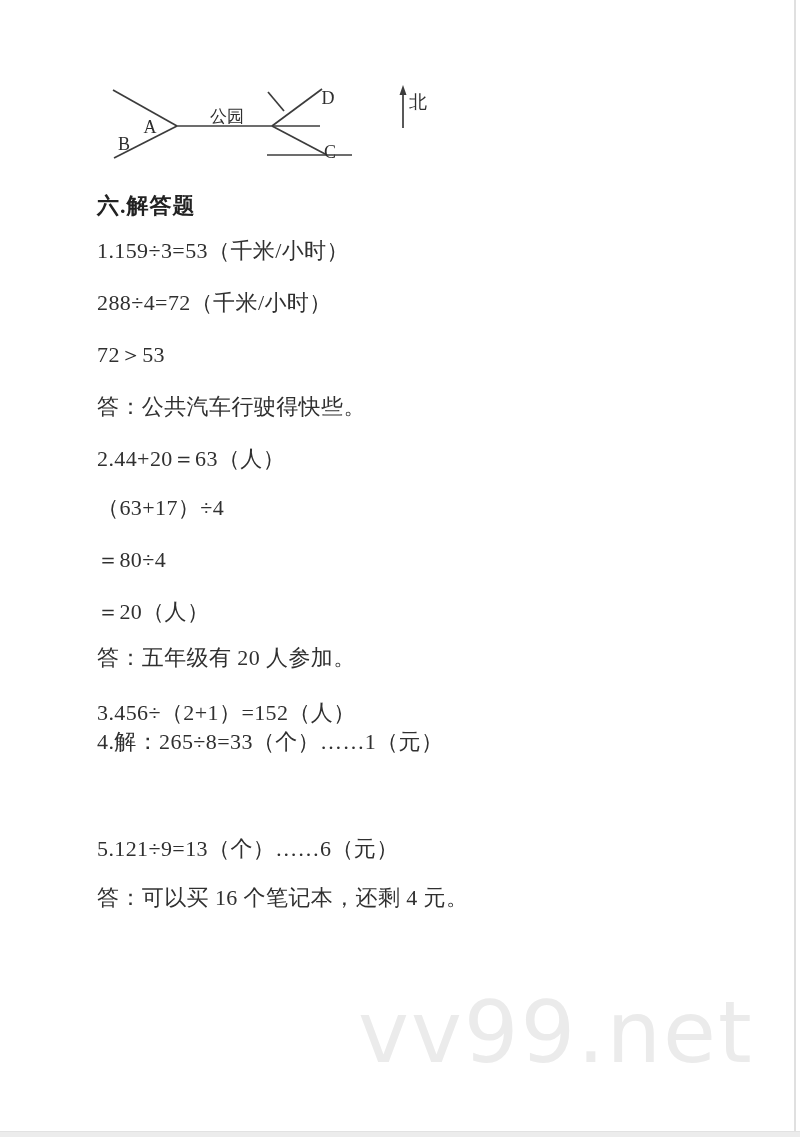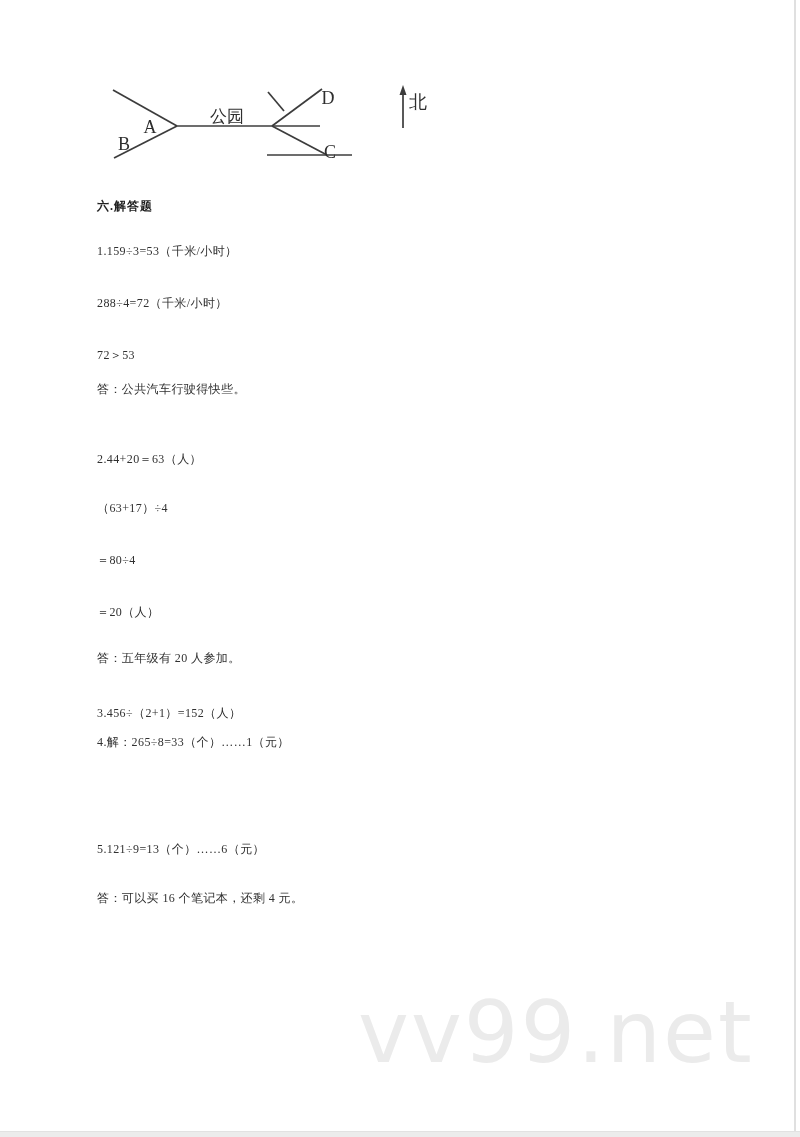--- a/index.html
+++ b/index.html
@@ -31,21 +31,21 @@
     left: 98px; top: 78px;
   }
   .diagram svg { display: block; }
   .diagram text {
     font-family: "Liberation Serif", "DejaVu Serif", serif;
     fill: #2e2e2e;
   }
   .txtline {
     position: absolute;
     left: 97px;
-    font-size: 12px;
+    font-size: 22px;
     line-height: 24px;
     letter-spacing: 0.4px;
     white-space: nowrap;
   }
   .heading {
     font-weight: bold;
     color: #222222;
     letter-spacing: 1px;
   }
   .wrapline {
@@ -90,21 +90,21 @@
       <text x="129" y="44" font-size="17" text-anchor="middle">公园</text>
       <text x="311" y="30" font-size="18">北</text>
     </svg>
   </div>
 
   <p class="txtline heading" style="top:194px">六.解答题</p>
 
   <p class="txtline" style="top:239px">1.159÷3=53（千米/小时）</p>
   <p class="txtline" style="top:291px">288÷4=72（千米/小时）</p>
   <p class="txtline" style="top:343px">72＞53</p>
-  <p class="txtline" style="top:377px">答：公共汽车行驶得快些。</p>
+  <p class="txtline" style="top:395px">答：公共汽车行驶得快些。</p>
   <p class="txtline" style="top:447px">2.44+20＝63（人）</p>
   <p class="txtline" style="top:496px">（63+17）÷4</p>
   <p class="txtline" style="top:548px">＝80÷4</p>
   <p class="txtline" style="top:600px">＝20（人）</p>
   <p class="txtline" style="top:646px">答：五年级有 20 人参加。</p>
   <p class="txtline" style="top:701px">3.456÷（2+1）=152（人）</p>
   <p class="txtline" style="top:730px">4.解：265÷8=33（个）……1（元）</p>
   <p class="txtline" style="top:837px">5.121÷9=13（个）……6（元）</p>
   <p class="txtline" style="top:886px">答：可以买 16 个笔记本，还剩 4 元。</p>
 

